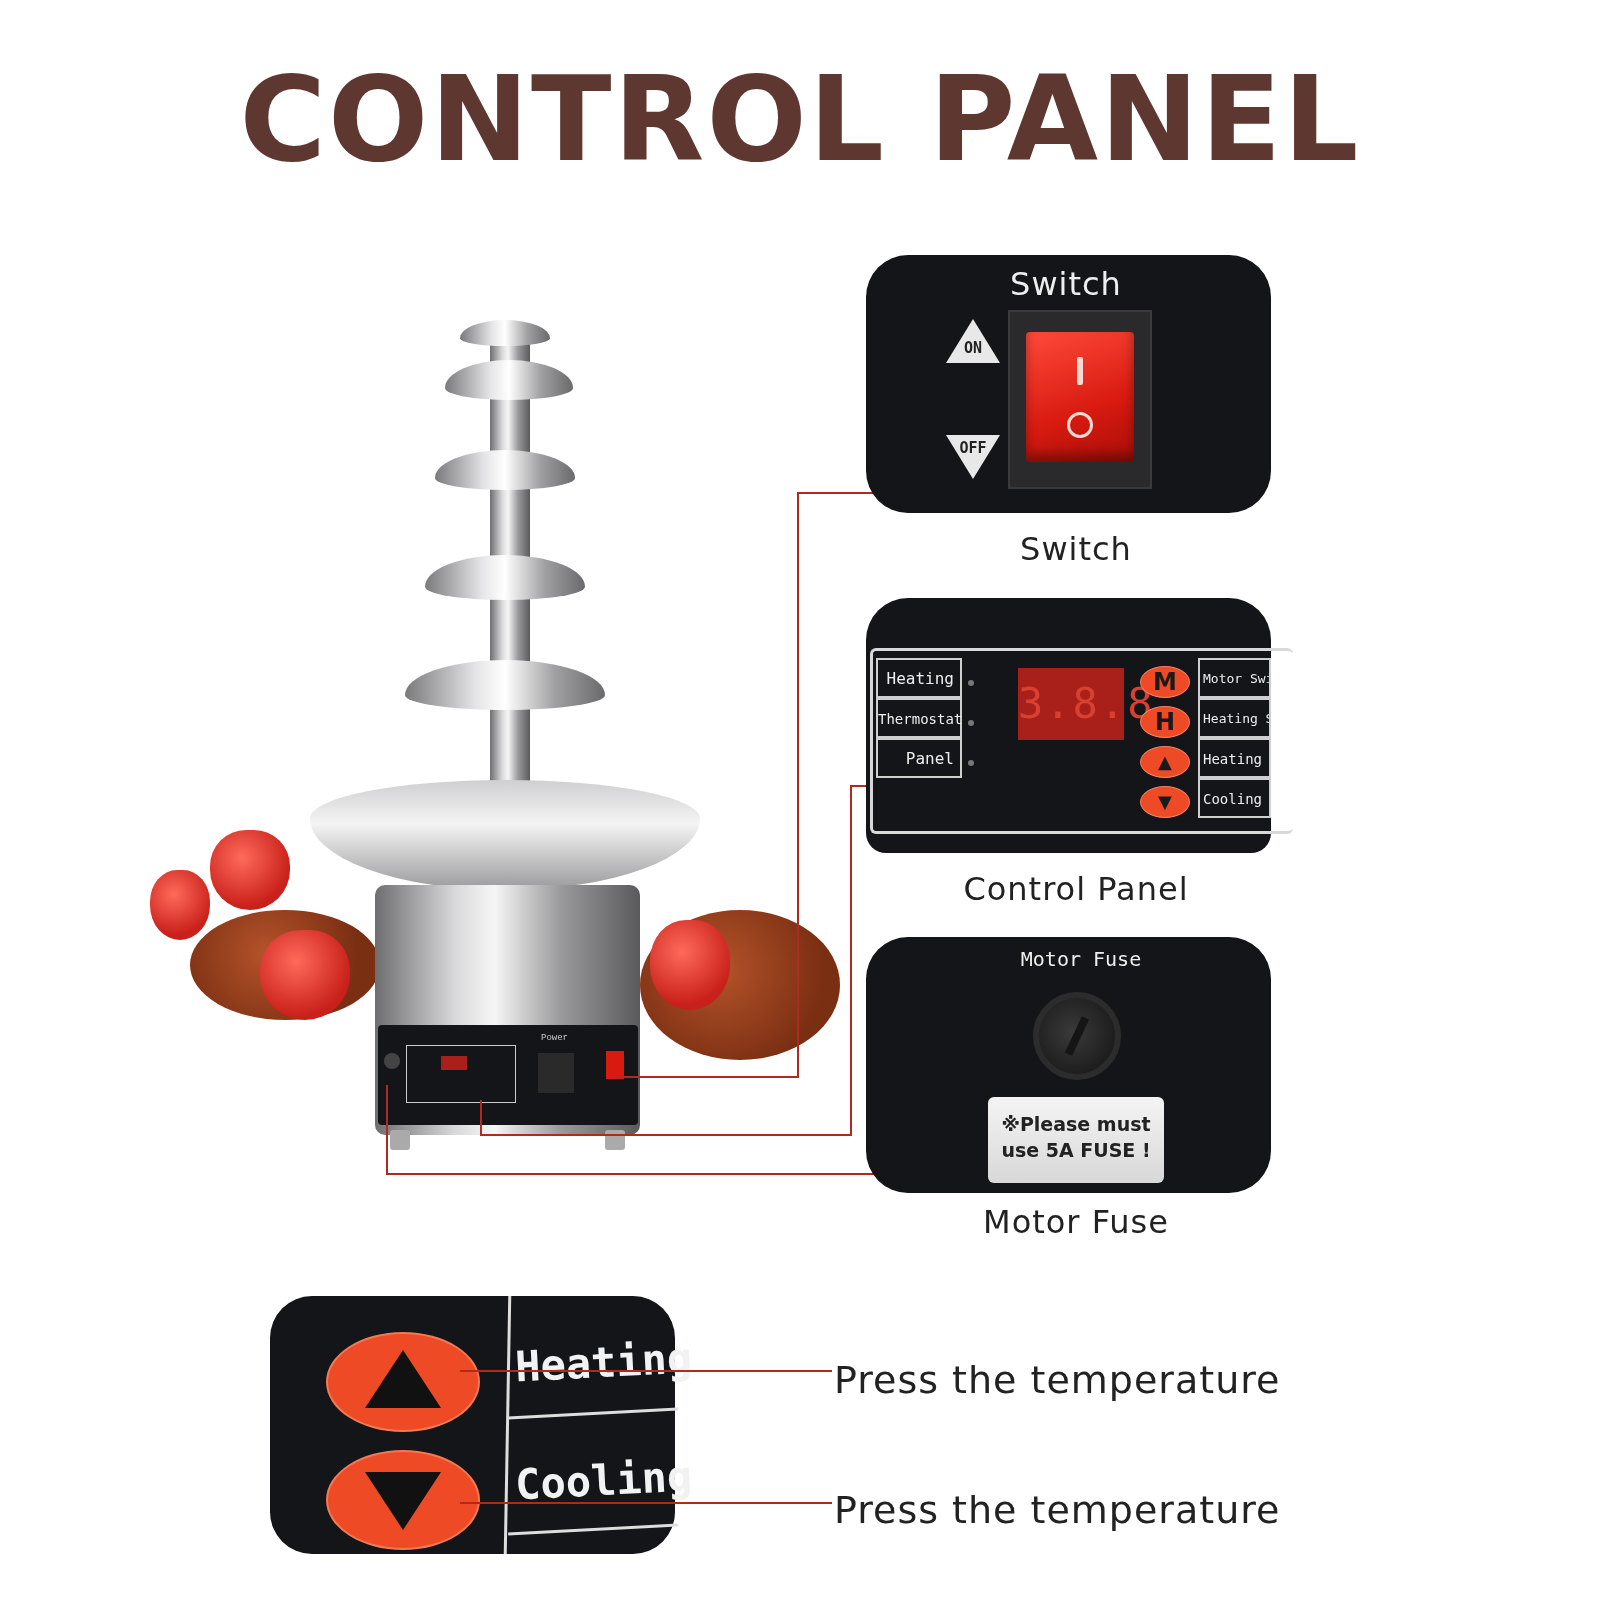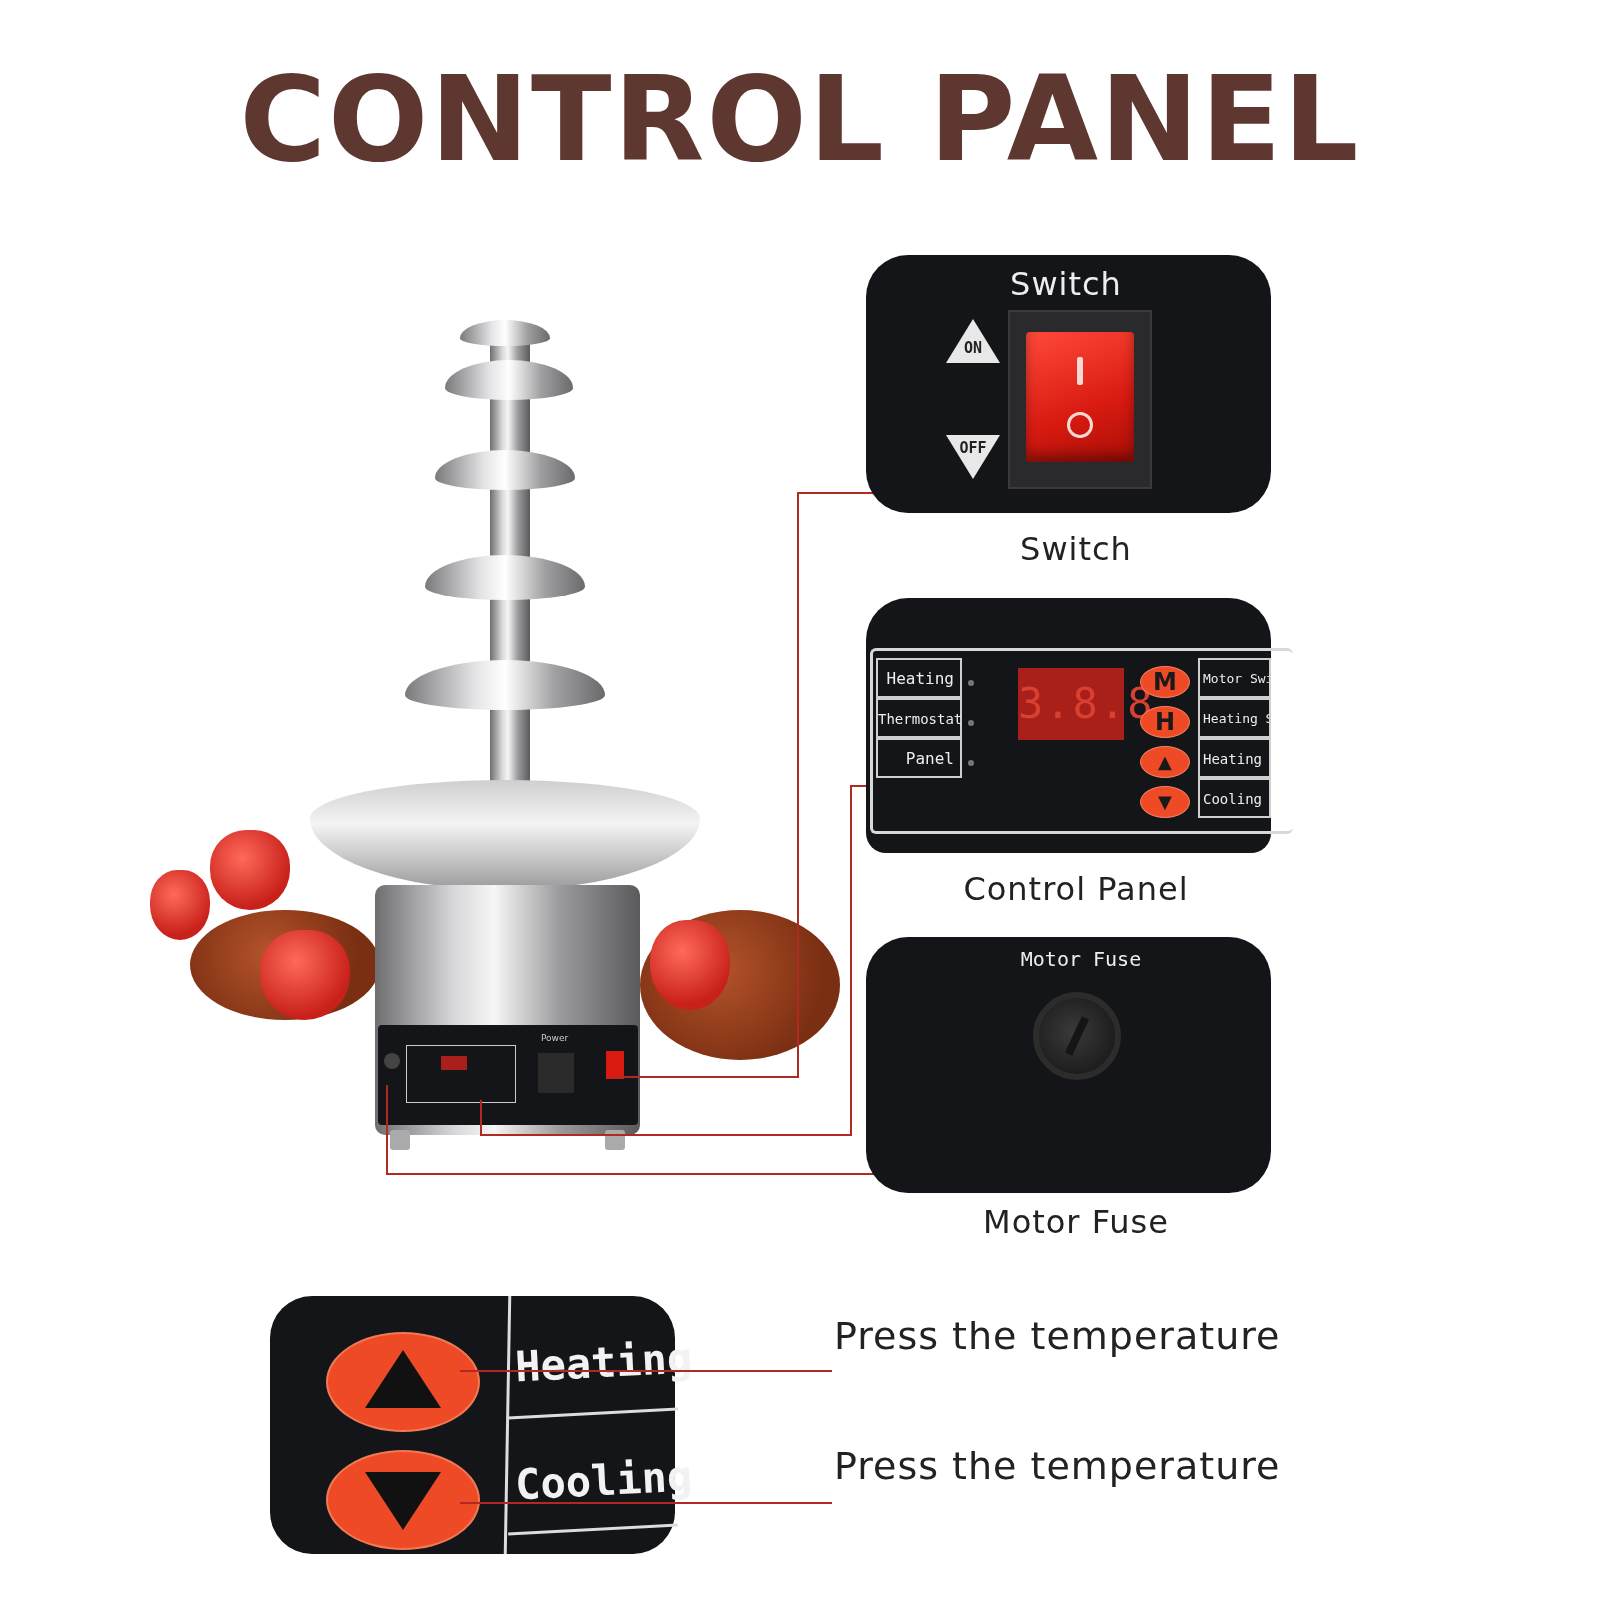--- a/index.html
+++ b/index.html
@@ -26,21 +26,21 @@
   .led{width:6px;height:6px;border-radius:50%;background:#777;}
   
   .fuse{border-radius:50%;background:radial-gradient(circle at 45% 45%,#3a3a3a,#1e1e1e 70%);border:6px solid #2c2c2c;}
   .fuse-slot{background:#151515;width:8px;height:40px;transform:rotate(25deg);}
   .fuse-note{background:linear-gradient(180deg,#f4f4f4,#d8d8d8);border-radius:6px;color:#222;font-weight:bold;font-size:19px;text-align:center;line-height:26px;padding-top:14px;box-sizing:border-box;}
   
   .big-oval{background:#ef4a26;border-radius:50%;border:2px solid #f07a55;}
   .big-tri-up{width:0;height:0;border-left:38px solid transparent;border-right:38px solid transparent;border-bottom:58px solid #111;}
   .big-tri-down{width:0;height:0;border-left:38px solid transparent;border-right:38px solid transparent;border-top:58px solid #111;}
   .big-lbl{color:#f2f2f2;font-family:"DejaVu Sans Mono",monospace;font-size:42px;font-weight:bold;}
-  .desc{font-family:"DejaVu Sans",sans-serif;font-size:38px;color:#222;line-height:52px;letter-spacing:1px;}
+  .desc{font-family:"DejaVu Sans",sans-serif;font-size:38px;color:#222;line-height:52px;letter-spacing:1px;margin-top:44px;}
   
   .steel{background:linear-gradient(90deg,#6e6e70,#d8d8da 30%,#f6f6f6 45%,#9a9a9c 70%,#5a5a5c);}
   .tier{border-radius:50% 50% 50% 50% / 70% 70% 30% 30%;background:linear-gradient(90deg,#7a7a7c,#e4e4e6 35%,#ffffff 50%,#a0a0a2 75%,#6a6a6c);}
   .choc{background:radial-gradient(circle at 40% 40%,#b4532a,#7a2e12 70%);border-radius:50%;}
   .berry{background:radial-gradient(circle at 40% 35%,#ff6a5a,#c8201a 70%);border-radius:45% 45% 50% 50%;}
 </style>
 </head>
 <body>
 
 <div class="abs title">CONTROL PANEL</div>
@@ -64,21 +64,21 @@
 
   <div class="abs" style="left:160px;top:470px;width:390px;height:110px;border-radius:50% 50% 50% 50%/35% 35% 65% 65%;background:linear-gradient(180deg,#cfcfd1,#f4f4f4 40%,#9a9a9c);"></div>
 
   <div class="abs steel" style="left:225px;top:575px;width:265px;height:250px;border-radius:10px;"></div>
   <div class="abs" style="left:228px;top:715px;width:260px;height:100px;background:#141519;border-radius:4px;">
     <div class="abs" style="left:6px;top:28px;width:16px;height:16px;border-radius:50%;background:#444;"></div>
     <div class="abs" style="left:28px;top:20px;width:108px;height:56px;border:1px solid #ccc;">
       <div class="abs" style="left:34px;top:10px;width:26px;height:14px;background:#a9201a;"></div>
     </div>
     <div class="abs" style="left:160px;top:28px;width:36px;height:40px;background:#2a2a2a;"></div>
-    <div class="abs" style="left:163px;top:8px;font-size:9px;color:#ccc;">Power</div>
+    <div class="abs" style="left:163px;top:8px;font-size:9px;color:#ccc;font-family:Liberation Mono, monospace;">Power</div>
     <div class="abs" style="left:228px;top:26px;width:18px;height:28px;background:#d81a10;"></div>
   </div>
 
   <div class="abs" style="left:240px;top:820px;width:20px;height:20px;background:#aaa;border-radius:3px;"></div>
   <div class="abs" style="left:455px;top:820px;width:20px;height:20px;background:#aaa;border-radius:3px;"></div>
 </div>
 
 <div class="abs line" style="left:797px;top:492px;width:2px;height:585px;"></div>
 <div class="abs line" style="left:797px;top:492px;width:80px;height:2px;"></div>
 <div class="abs line" style="left:612px;top:1076px;width:187px;height:2px;"></div>
@@ -131,20 +131,24 @@
   <div class="abs lbl-box" style="left:332px;top:140px;width:73px;height:40px;line-height:38px;text-align:left;padding-left:3px;font-size:14px;">Heating</div>
   <div class="abs lbl-box" style="left:332px;top:180px;width:73px;height:40px;line-height:38px;text-align:left;padding-left:3px;font-size:14px;">Cooling</div>
 </div>
 <div class="abs caption" style="left:866px;top:870px;">Control Panel</div>
 
 <div class="abs panel" style="left:866px;top:937px;width:405px;height:256px;">
   <div class="abs" style="left:0;top:10px;width:430px;text-align:center;color:#eee;font-family:'DejaVu Sans Mono',monospace;font-size:20px;">Motor Fuse</div>
   <div class="abs fuse" style="left:167px;top:55px;width:76px;height:76px;">
     <div class="abs fuse-slot" style="left:34px;top:18px;"></div>
   </div>
+  <div class="abs fuse-note" style="left:122px;top:160px;width:176px;height:86px;">
+    <div>※Please must</div>
+    <div>use 5A FUSE !</div>
+  </div>
 </div>
 <div class="abs caption" style="left:866px;top:1203px;">Motor Fuse</div>
 
 <div class="abs panel" style="left:270px;top:1296px;width:405px;height:258px;">
   <div class="abs" style="left:236px;top:0;width:3px;height:258px;background:#ddd;transform:skewX(-1deg);"></div>
   <div class="abs" style="left:238px;top:116px;width:170px;height:3px;background:#ddd;transform:rotate(-3deg);"></div>
   <div class="abs" style="left:238px;top:232px;width:170px;height:3px;background:#ddd;transform:rotate(-3deg);"></div>
 
   <div class="abs big-oval" style="left:56px;top:36px;width:150px;height:96px;">
     <div class="abs big-tri-up" style="left:37px;top:16px;"></div>

